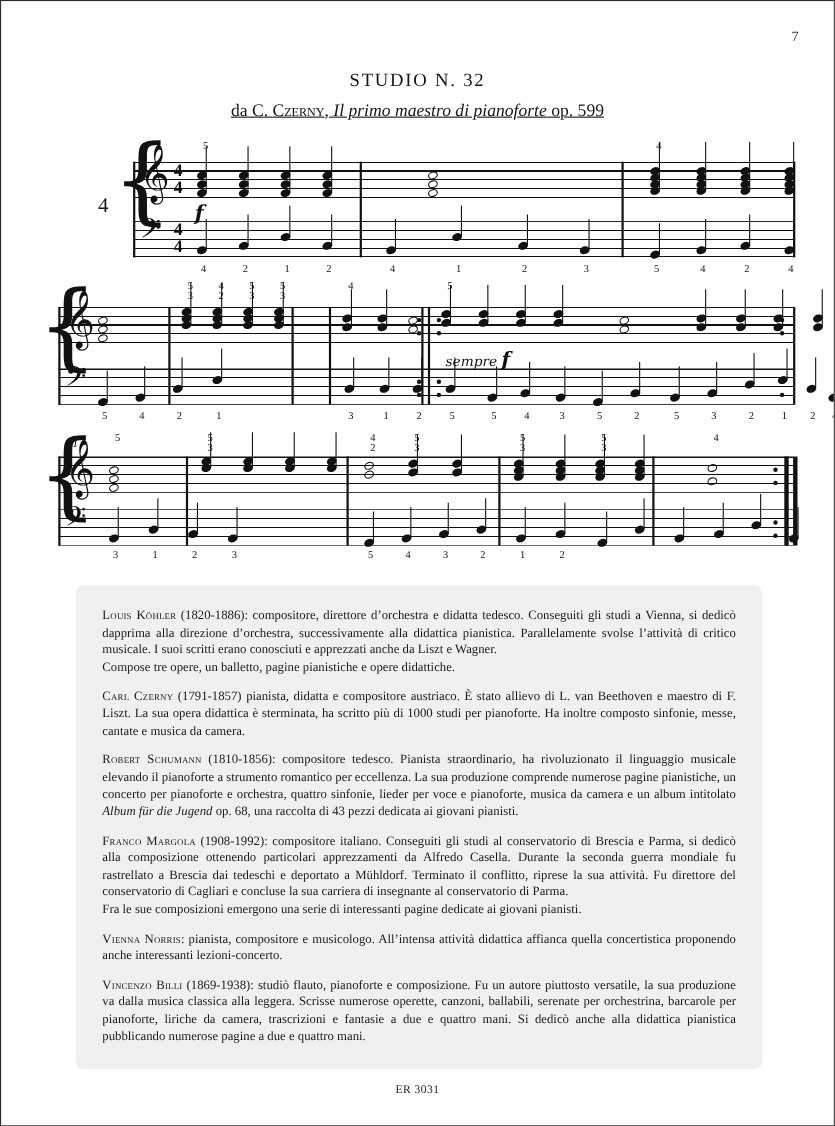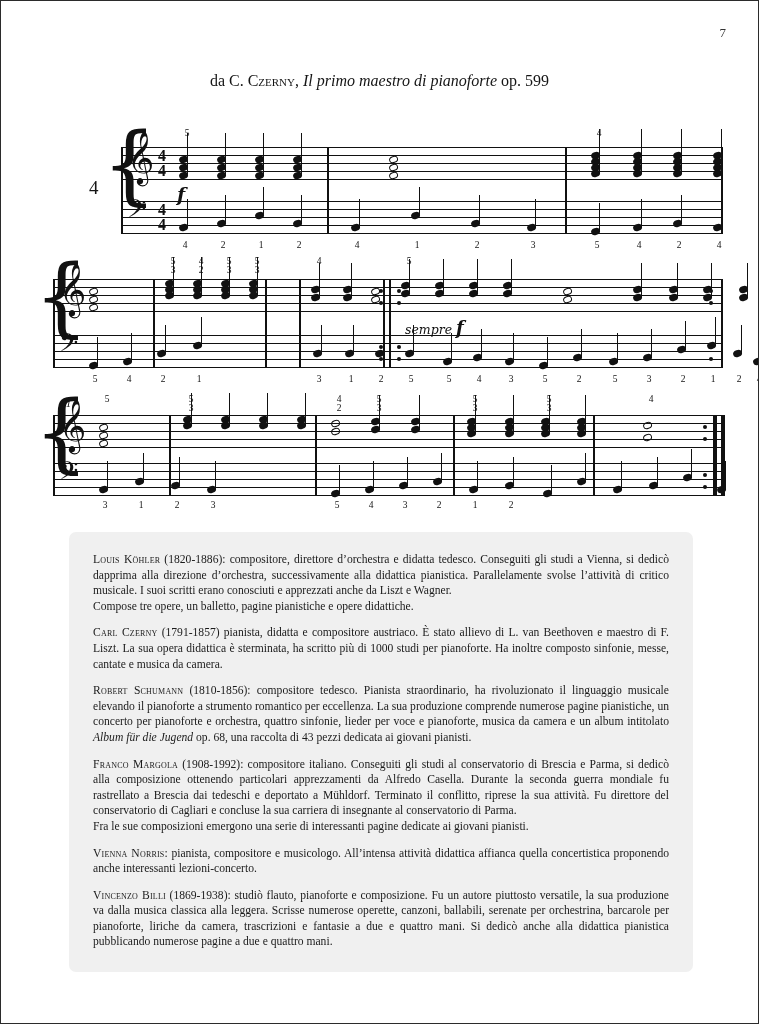--- a/index.html
+++ b/index.html
@@ -39,20 +39,21 @@
   .main-title {
     font-size: 17px;
     font-variant: small-caps;
     letter-spacing: 1.6px;
     color: #151515;
   }
   .subtitle {
     margin-top: 9px;
     font-size: 16px;
     color: #151515;
+    text-decoration: underline;
   }
   .subtitle .sc { font-variant: small-caps; }
   .subtitle .it { font-style: italic; }
 
   
   .score {
     position: absolute;
     top: 128px;
     left: 0;
     width: 759px;
@@ -232,20 +233,21 @@
   }
 </style>
 </head>
 <body>
 
 <div class="page">
 
   <div class="page-number">7</div>
 
   <div class="title-block">
+    <div class="main-title">STUDIO N. 32</div>
     <div class="subtitle">
       <span>da C. </span><span class="sc">Czerny</span><span>, </span><span class="it">Il primo maestro di pianoforte</span><span> op. 599</span>
     </div>
   </div>
 
   <div class="score">
     <div id="sys1" class="system sys1">
         <div class="staff treble" style="left: 120px; top: 18px; width: 600px;"></div>
         <div class="staff bass" style="left: 120px; top: 72px; width: 600px;"></div>
         <div class="brace" style="left: 101px; top: 0px;">{</div>
@@ -609,13 +611,14 @@
 
   <div class="bio-block" id="bio-block">
       <p class="bio-p"><span class="nm">Louis Köhler</span><span> (1820-1886): compositore, direttore d’orchestra e didatta tedesco. Conseguiti gli studi a Vienna, si dedicò dapprima alla direzione d’orchestra, successivamente alla didattica pianistica. Parallelamente svolse l’attività di critico musicale. I suoi scritti erano conosciuti e apprezzati anche da Liszt e Wagner.</span><br><span>Compose tre opere, un balletto, pagine pianistiche e opere didattiche.</span></p>
       <p class="bio-p"><span class="nm">Carl Czerny</span><span> (1791-1857) pianista, didatta e compositore austriaco. È stato allievo di L. van Beethoven e maestro di F. Liszt. La sua opera didattica è sterminata, ha scritto più di 1000 studi per pianoforte. Ha inoltre composto sinfonie, messe, cantate e musica da camera.</span></p>
       <p class="bio-p"><span class="nm">Robert Schumann</span><span> (1810-1856): compositore tedesco. Pianista straordinario, ha rivoluzionato il linguaggio musicale elevando il pianoforte a strumento romantico per eccellenza. La sua produzione comprende numerose pagine pianistiche, un concerto per pianoforte e orchestra, quattro sinfonie, lieder per voce e pianoforte, musica da camera e un album intitolato </span><span class="it">Album für die Jugend</span><span> op. 68, una raccolta di 43 pezzi dedicata ai giovani pianisti.</span></p>
       <p class="bio-p"><span class="nm">Franco Margola</span><span> (1908-1992): compositore italiano. Conseguiti gli studi al conservatorio di Brescia e Parma, si dedicò alla composizione ottenendo particolari apprezzamenti da Alfredo Casella. Durante la seconda guerra mondiale fu rastrellato a Brescia dai tedeschi e deportato a Mühldorf. Terminato il conflitto, riprese la sua attività. Fu direttore del conservatorio di Cagliari e concluse la sua carriera di insegnante al conservatorio di Parma.</span><br><span>Fra le sue composizioni emergono una serie di interessanti pagine dedicate ai giovani pianisti.</span></p>
       <p class="bio-p"><span class="nm">Vienna Norris</span><span>: pianista, compositore e musicologo. All’intensa attività didattica affianca quella concertistica proponendo anche interessanti lezioni-concerto.</span></p>
       <p class="bio-p"><span class="nm">Vincenzo Billi</span><span> (1869-1938): studiò flauto, pianoforte e composizione. Fu un autore piuttosto versatile, la sua produzione va dalla musica classica alla leggera. Scrisse numerose operette, canzoni, ballabili, serenate per orchestrina, barcarole per pianoforte, liriche da camera, trascrizioni e fantasie a due e quattro mani. Si dedicò anche alla didattica pianistica pubblicando numerose pagine a due e quattro mani.</span></p>
     </div>
 
+  <div class="footer">ER 3031</div>
 </div>
 
 </body></html>

